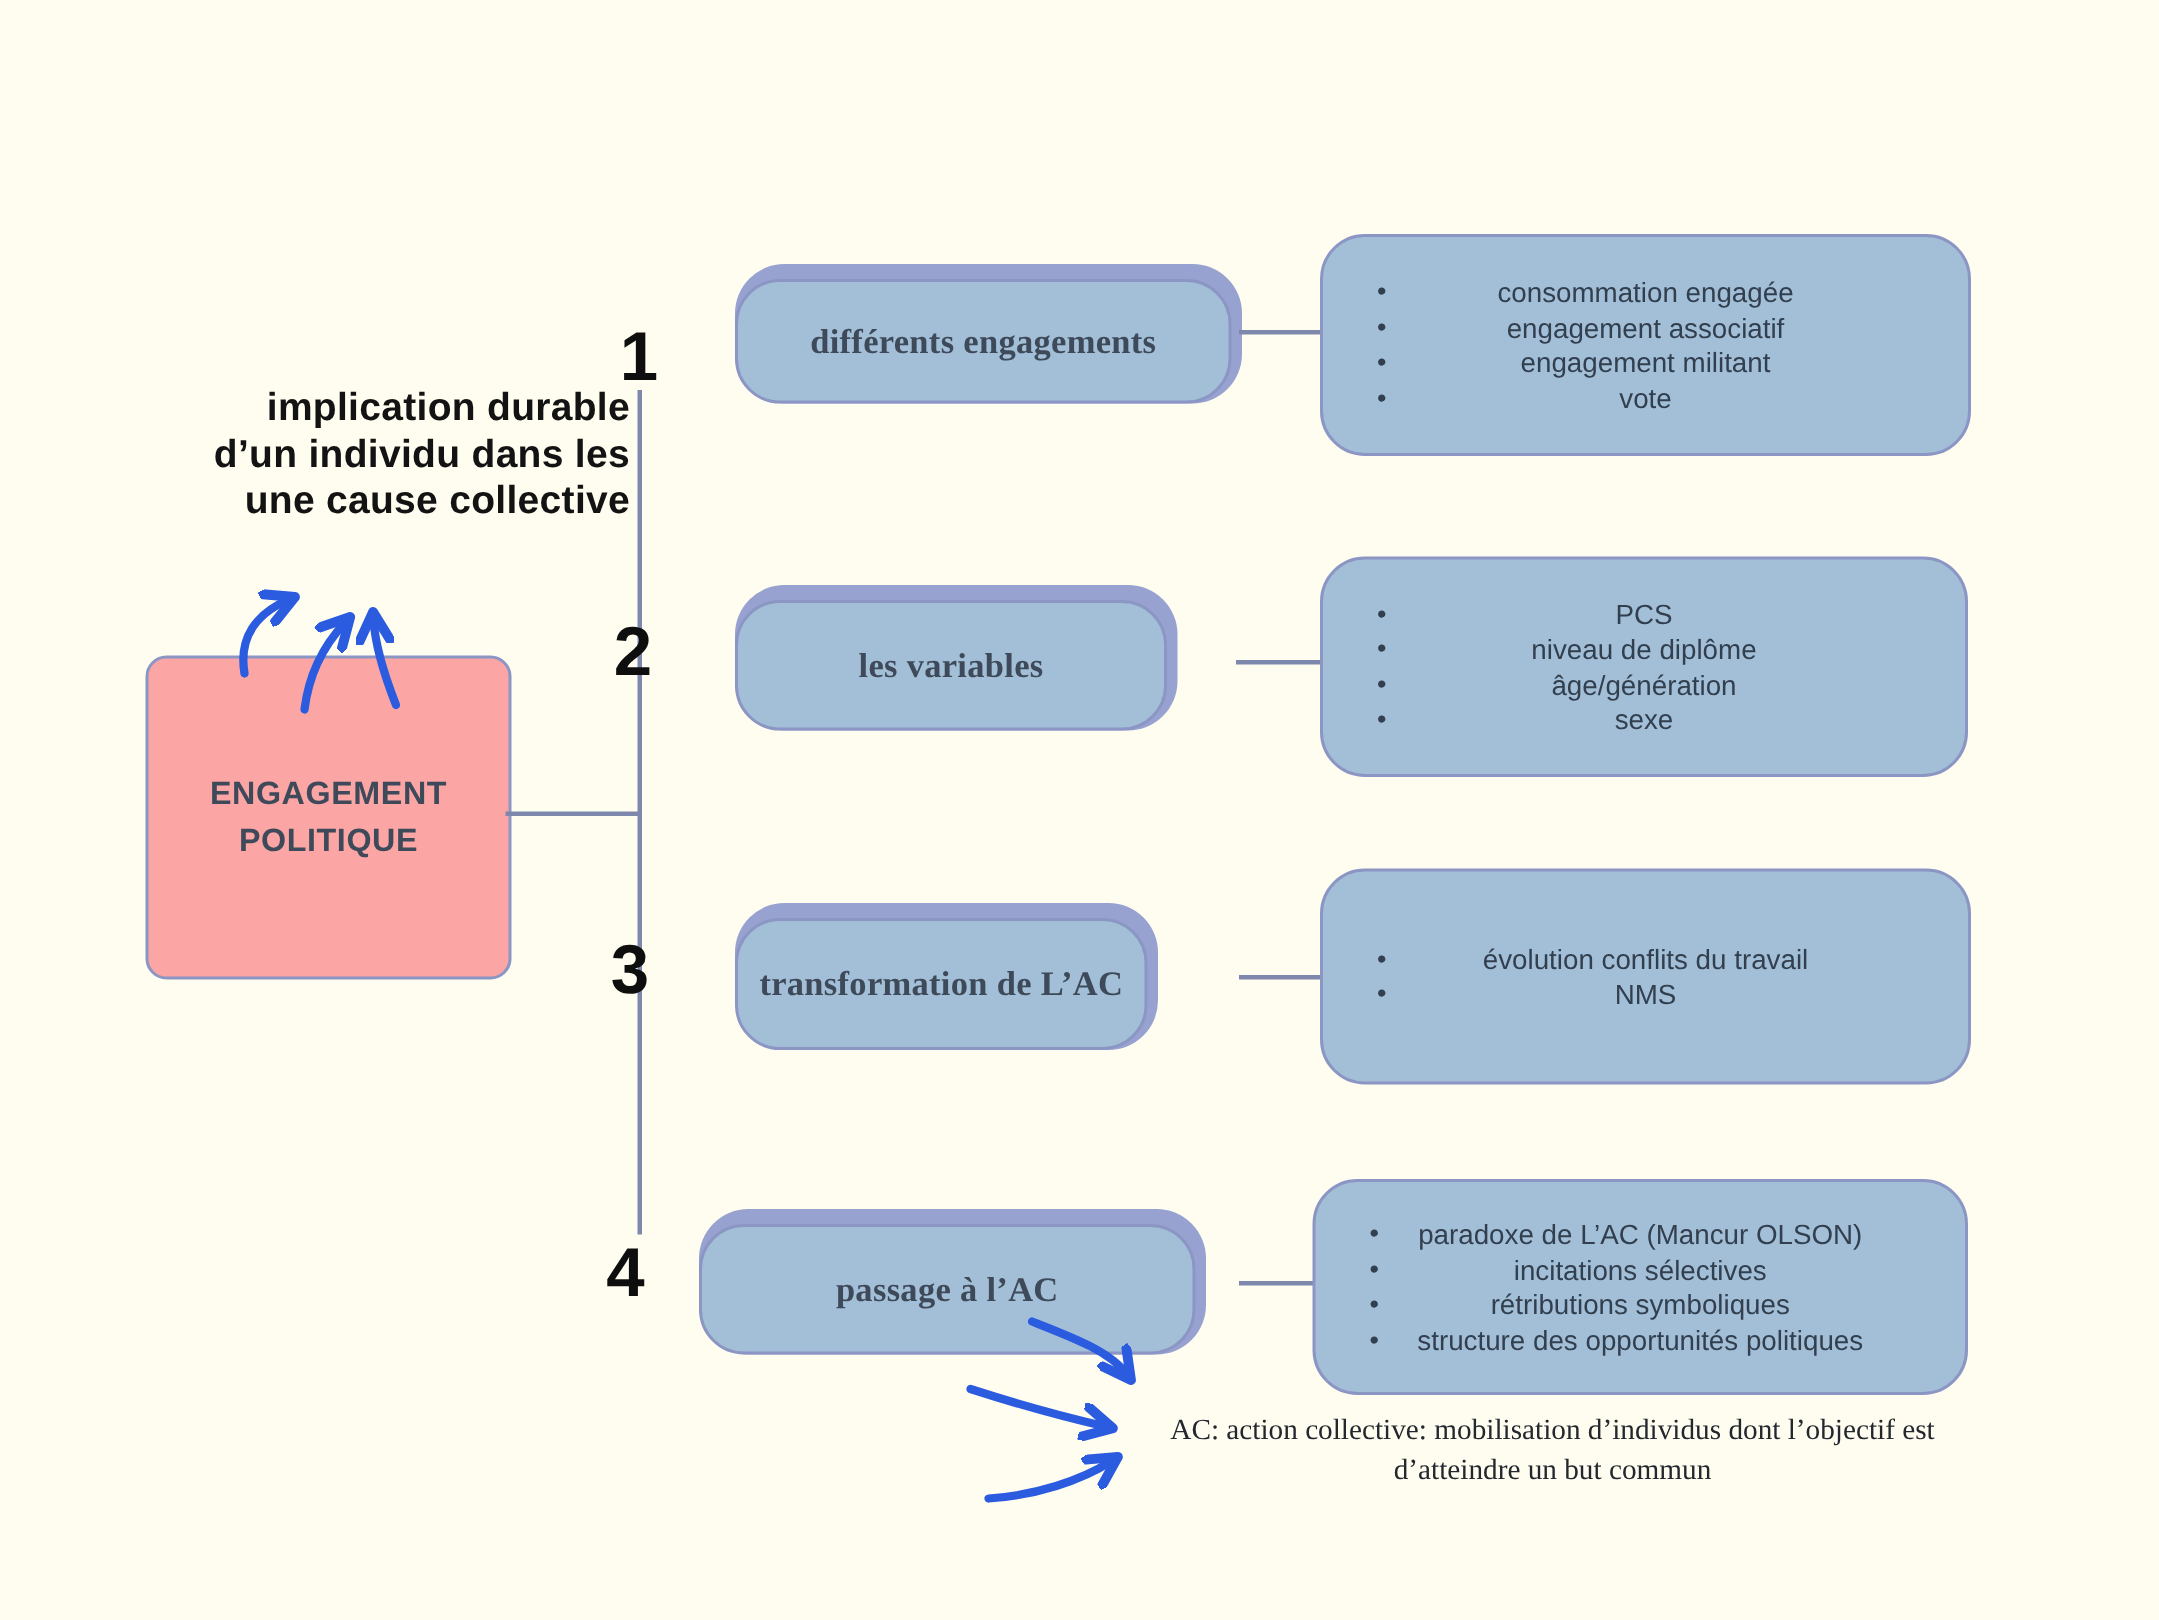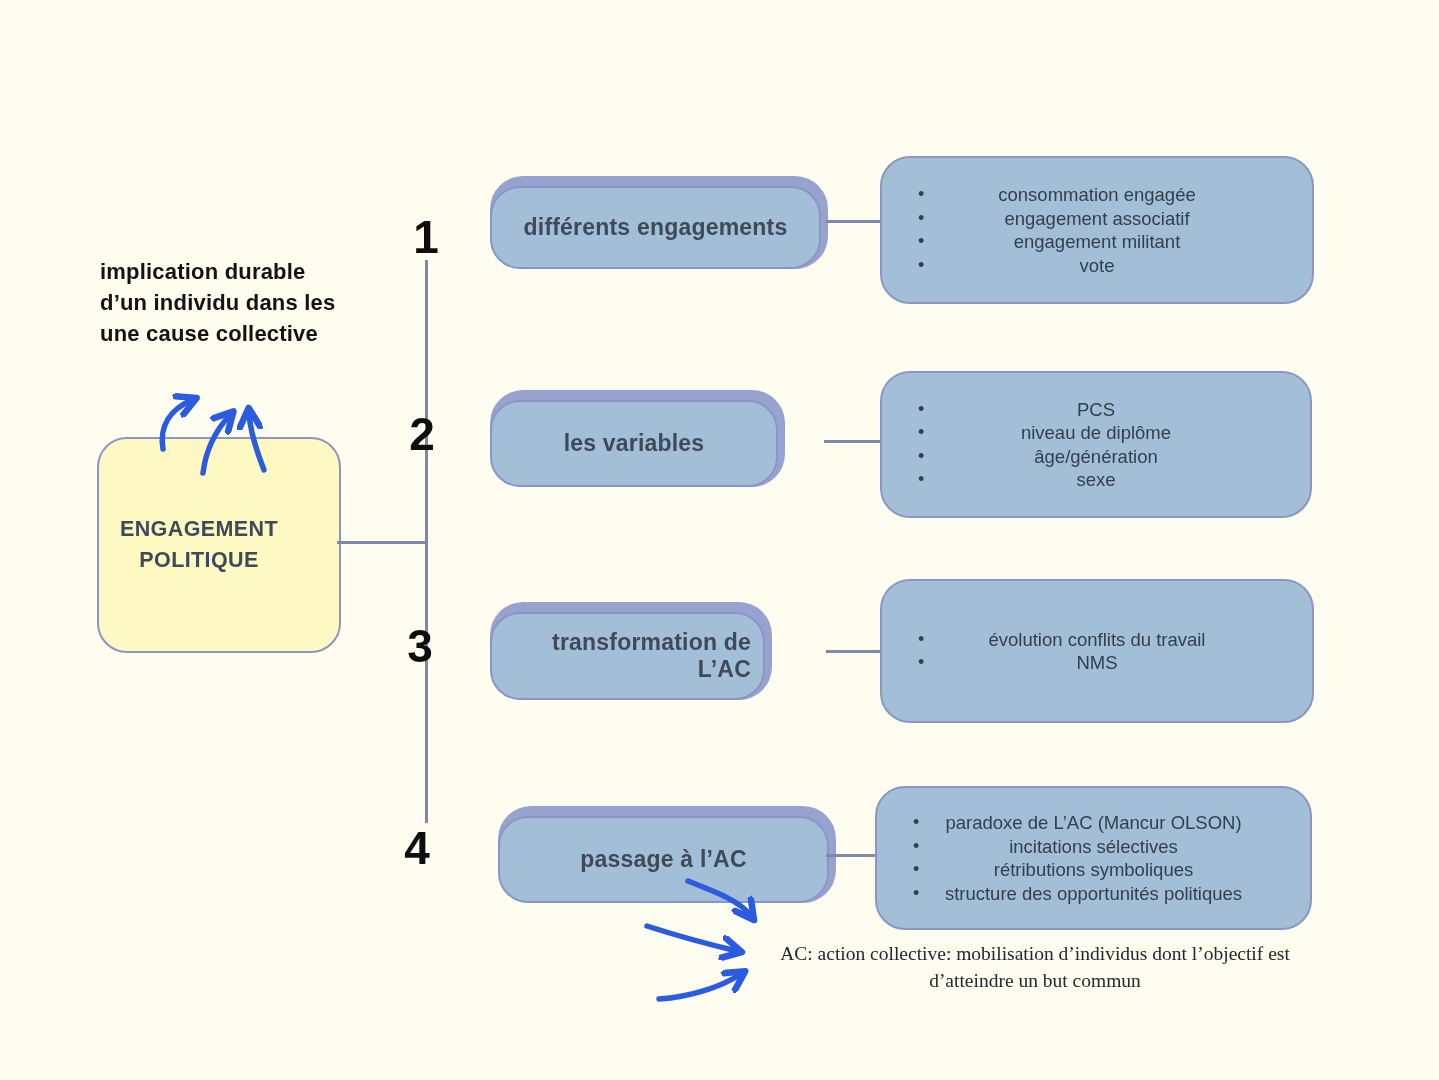--- a/index.html
+++ b/index.html
@@ -6,30 +6,30 @@
   body { font-family:"Liberation Sans", sans-serif; }
 
   .canvas {
     position:relative; width:1439px; height:1080px;
     background:#FFFCF0; overflow:hidden;
   }
 
   
   .definition {
     position:absolute; left:100px; top:256px; width:320px;
-    text-align:left; font-weight:bold; font-size:22px; line-height:31px;
+    text-align:right; font-weight:bold; font-size:26px; line-height:31px;
     color:#131313; letter-spacing:0.2px;
   }
   .definition span { display:block; }
 
   
   .root-node {
     position:absolute; left:97px; top:437px; width:240px; height:212px;
-    background:#fef9c3; border:2px solid #8C96C4; border-radius:30px;
-    display:flex; align-items:center; justify-content:flex-start;
+    background:#fca5a5; border:2px solid #8C96C4; border-radius:14px;
+    display:flex; align-items:center; justify-content:center;
   }
   .root-node .root-label {
     text-align:center; font-weight:bold; font-size:21.5px; line-height:31px;
     color:#3E4A59; letter-spacing:0.4px; width:200px;
   }
 
   
   .spine {
     position:absolute; left:425px; top:260px; width:2.5px; height:563px;
     background:#7E87AC;
@@ -51,26 +51,26 @@
   .pill {
     position:absolute; background:#98A2D0; border-radius:33px;
   }
   .pill-front {
     position:absolute; top:10px; left:0; right:7px; bottom:0;
     background:#A2BFD7; border:2px solid #8C96C4; border-radius:30px;
     display:flex; align-items:center; justify-content:center;
   }
   .pill-label {
     font-weight:bold; font-size:23px; color:#3E4A59; letter-spacing:0.2px;
-    text-align:right; padding:0 12px;
+    text-align:left; padding:0 12px;font-family:Liberation Serif, serif;
   }
   .pill-1 { left:490px; top:176px; width:338px; height:93px; }
   .pill-2 { left:490px; top:390px; width:295px; height:97px; }
   .pill-3 { left:490px; top:602px; width:282px; height:98px; }
-  .pill-4 { left:498px; top:806px; width:338px; height:97px; }
+  .pill-4 { left:466px; top:806px; width:338px; height:97px; }
 
   .branch-connector {
     position:absolute; height:2.5px; background:#7E87AC;
   }
   .bc-1 { left:826px; top:220px; width:56px; }
   .bc-2 { left:824px; top:440px; width:58px; }
   .bc-3 { left:826px; top:650px; width:56px; }
   .bc-4 { left:826px; top:854px; width:51px; }
 
   

